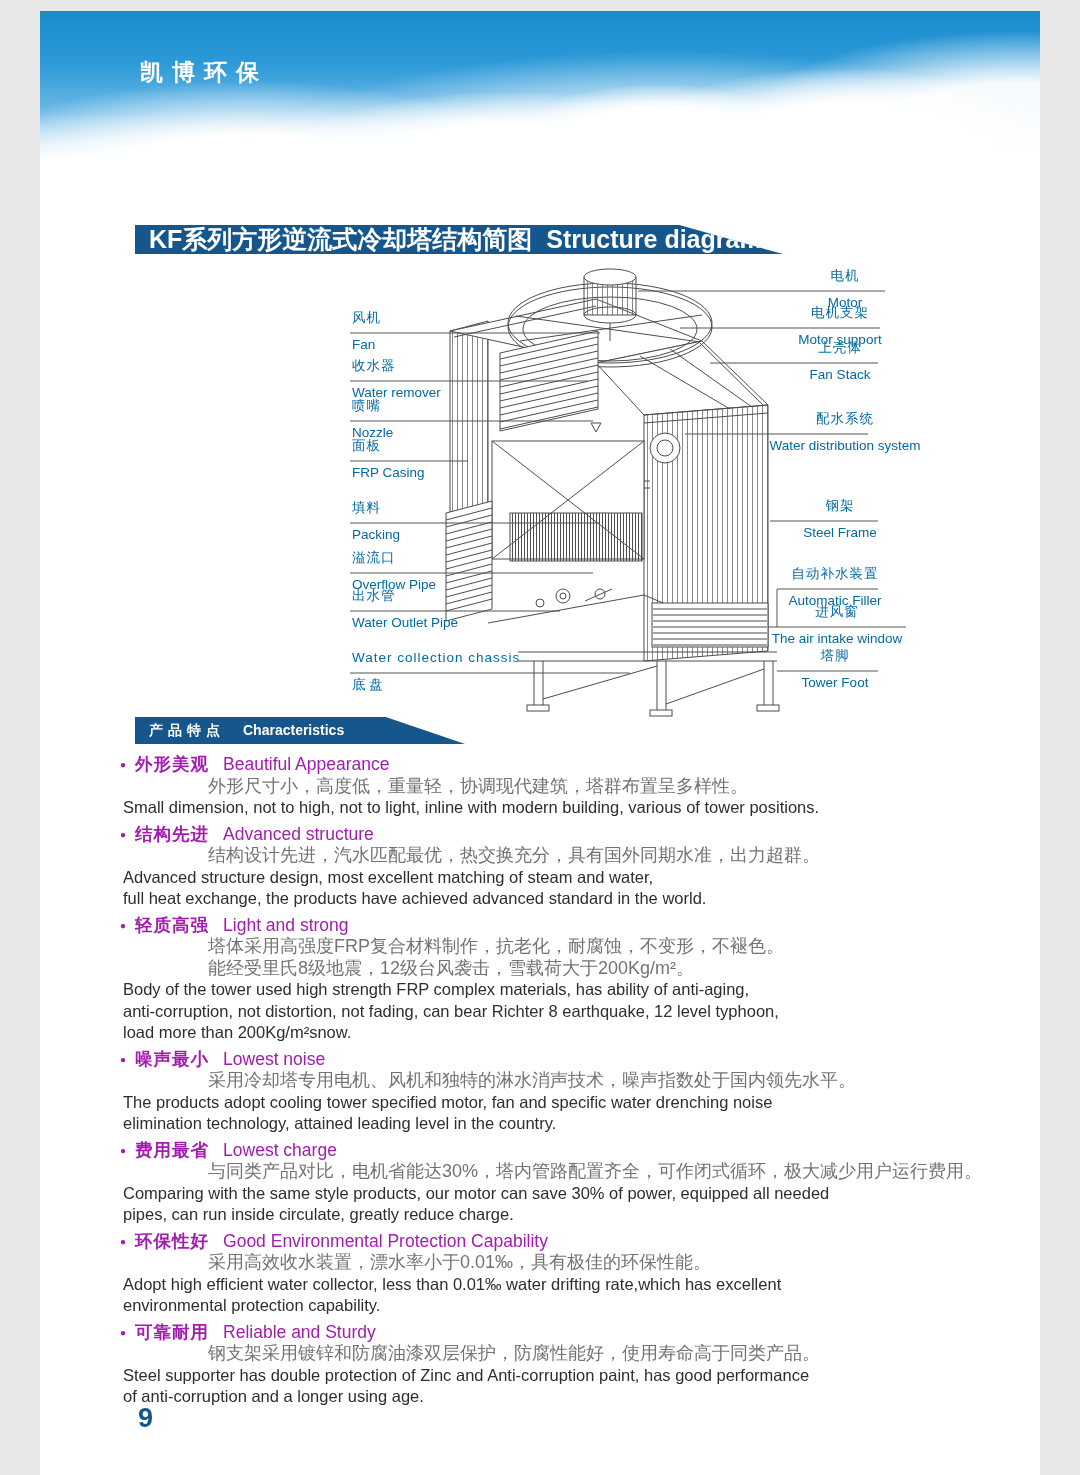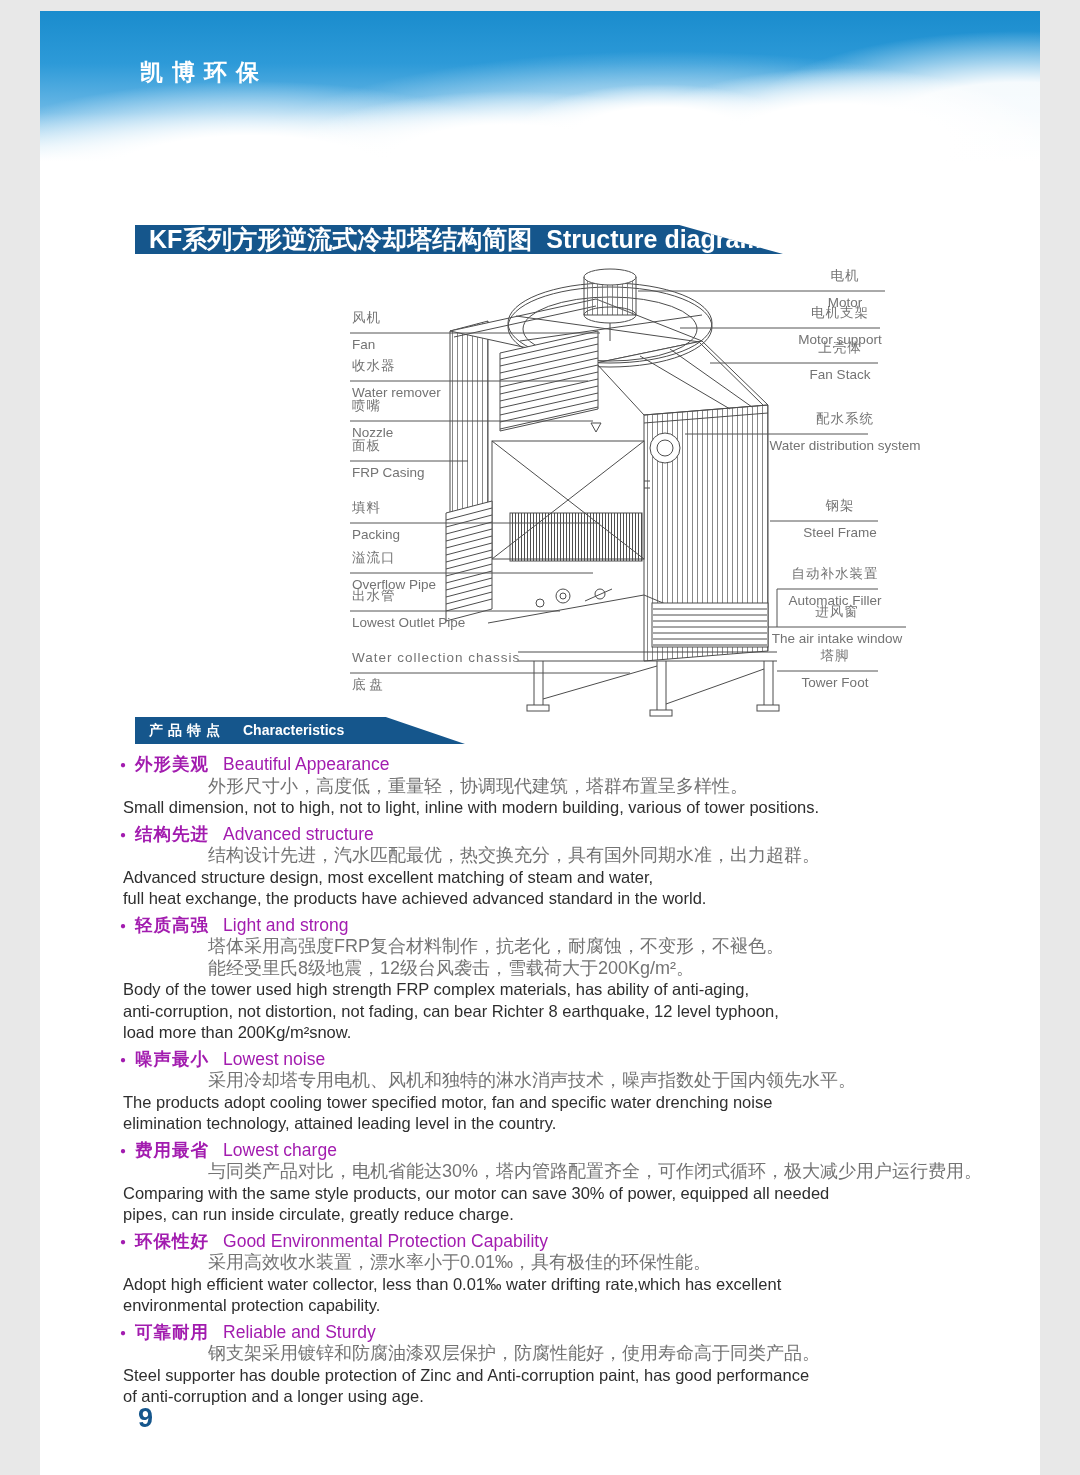--- a/index.html
+++ b/index.html
@@ -28,21 +28,21 @@
              clip-path:polygon(0 0, 84% 0, 100% 100%, 0 100%); }
   .banner1 .b-en { margin-left:14px; }
   .banner2 { left:95px; top:706px; width:330px; height:27px; line-height:27px;
              padding-left:14px; font-size:14px;
              clip-path:polygon(0 0, 76% 0, 100% 100%, 0 100%); }
   .banner2 .b-zh { letter-spacing:5px; }
   .banner2 .b-en { margin-left:18px; }
 
   
   .diagram-svg { position:absolute; left:0; top:0; pointer-events:none; }
-  .dlabel { position:absolute; color:#737373; font-size:13.5px; line-height:1; }
+  .dlabel { position:absolute; color:#0369a1; font-size:13.5px; line-height:1; }
   .dlabel .a { height:16px; margin-bottom:6px; letter-spacing:1px; }
   .dlabel .b { padding-top:5px; letter-spacing:0; }
   .dlabel.right { width:180px; text-align:center; }
 
   
   .feat-wrap { position:absolute; left:0; top:743px; width:1080px; }
   .feature { margin-bottom:5px; }
   .fh { padding-left:80px; font-size:17.5px; line-height:21.5px; color:#a21caf; }
   .fh .dot { font-size:10px; vertical-align:2px; margin-right:9px; }
   .fh .zh { font-weight:bold; letter-spacing:1px; }
@@ -219,21 +219,21 @@
   <div class="dlabel" style="left:312px;top:490px">
     <div class="a">填料</div>
     <div class="b">Packing</div>
   </div>
   <div class="dlabel" style="left:312px;top:540px">
     <div class="a">溢流口</div>
     <div class="b">Overflow Pipe</div>
   </div>
   <div class="dlabel" style="left:312px;top:578px">
     <div class="a">出水管</div>
-    <div class="b">Lowest Outlet Pipe</div>
+    <div class="b">Water Outlet Pipe</div>
   </div>
   <div class="dlabel" style="left:312px;top:640px">
     <div class="a">Water collection chassis</div>
     <div class="b">底 盘</div>
   </div>
 
   <div class="dlabel right" style="left:715px;top:258px">
     <div class="a">电机</div>
     <div class="b">Motor</div>
   </div>

